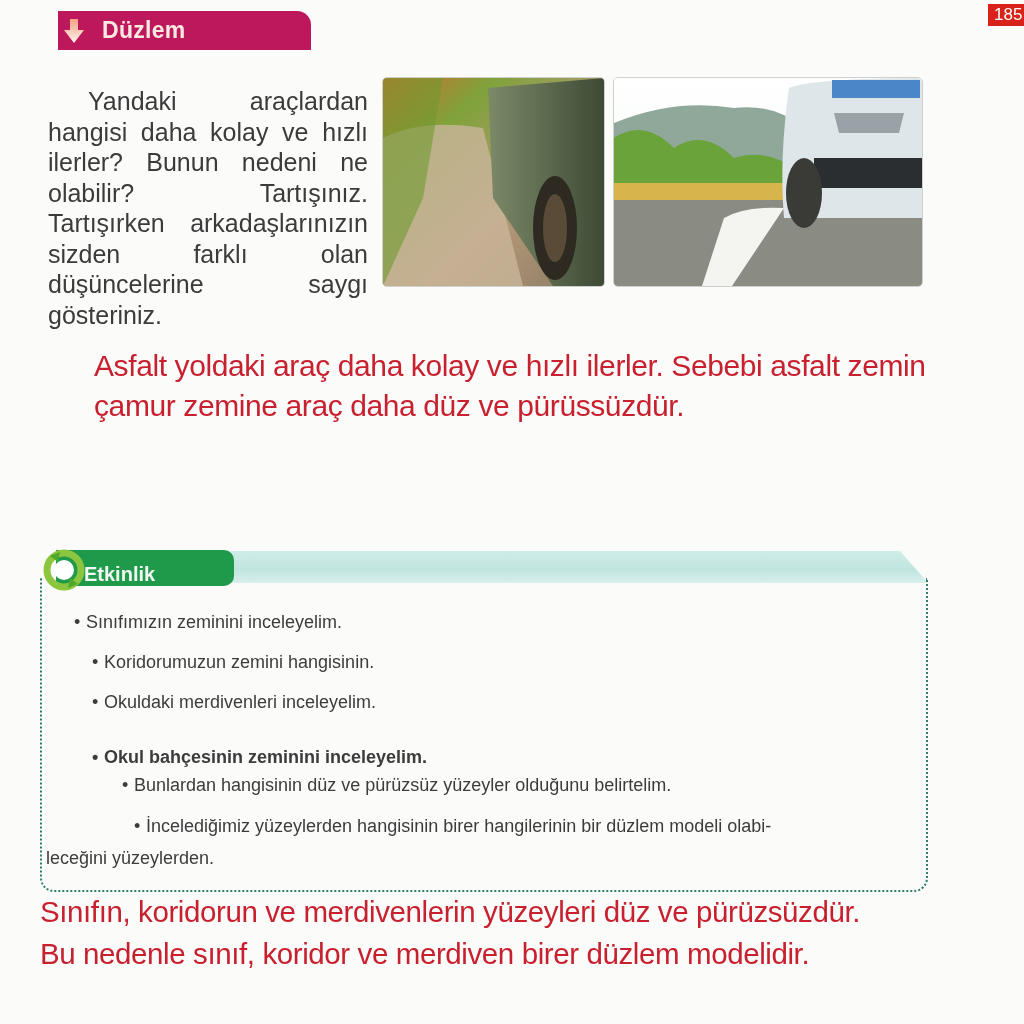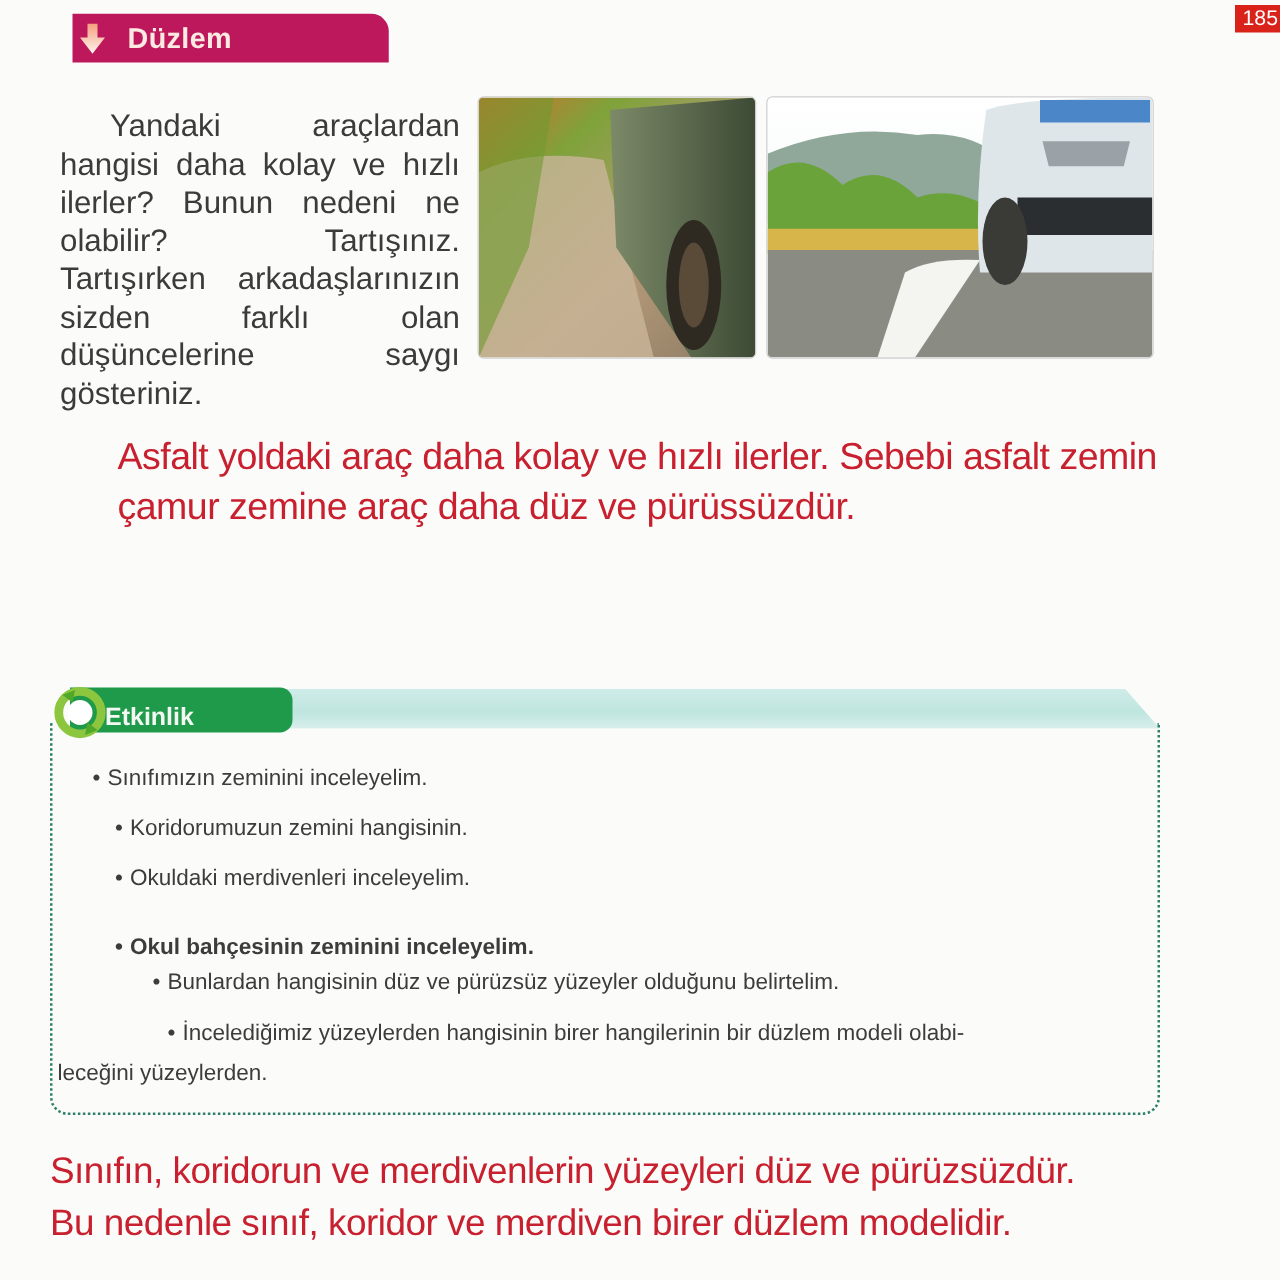--- a/index.html
+++ b/index.html
@@ -61,21 +61,21 @@
     position:absolute; left:42px; top:544px; width:44px; height:52px;
   }
   .activity-list {
     position:absolute; left:46px; top:612px; width:872px;
     list-style:none; margin:0; padding:0;
     font-size:18px; color:#3c3c3c;
   }
   .activity-list li { margin:0; padding:0; }
   .bullet { display:inline-block; width:12px; }
   .answer2 {
-    position:absolute; left:40px; top:916px; width:984px;
+    position:absolute; left:40px; top:891px; width:984px;
     color:#c8202e; font-size:29.5px; line-height:42px; white-space:nowrap;
     letter-spacing:-0.4px;
   }
 </style>
 </head>
 <body>
 
 <div class="header-band">
   <span class="header-icon">
     <svg width="22" height="26" viewBox="0 0 22 26">

